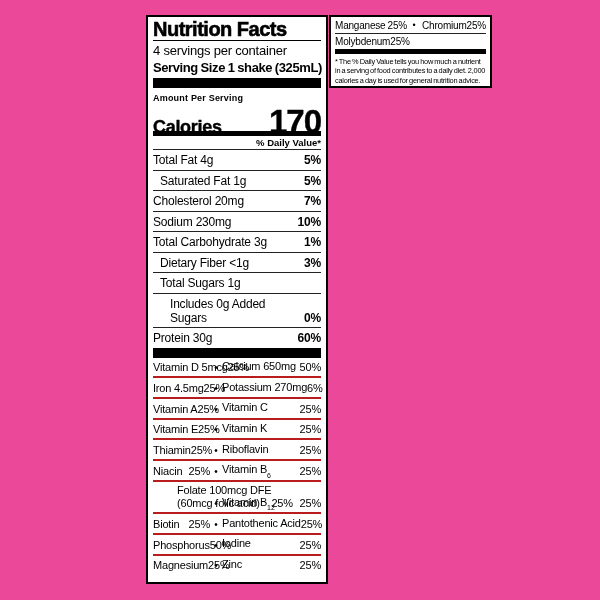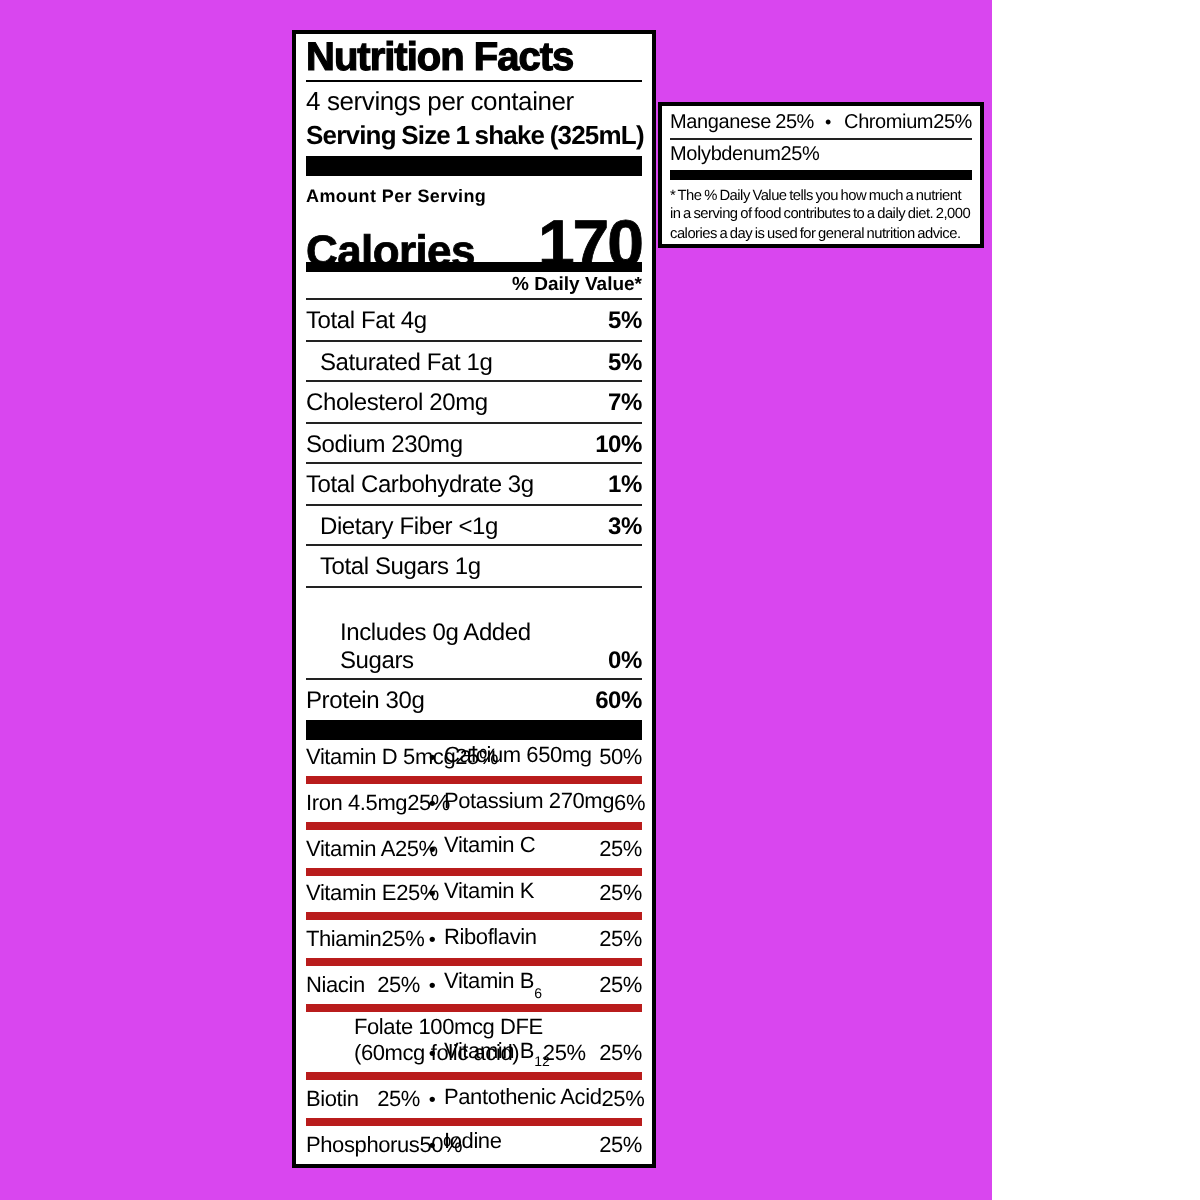--- a/index.html
+++ b/index.html
@@ -3,21 +3,21 @@
 <meta charset="utf-8">
 <style>
   * { margin:0; padding:0; box-sizing:border-box; }
   html,body { background:#fff; }
   body {
     width:600px; height:600px;
     font-family:"Liberation Sans", sans-serif;
     color:#000;
     -webkit-font-smoothing:antialiased;
   }
-  .canvas { position:relative; width:496px; height:600px; background:#d946ef; overflow:hidden; }
+  .canvas { position:relative; width:600px; height:600px; background:#ec4899; overflow:hidden; }
 
   
   .nf-box {
     position:absolute; left:146px; top:15px;
     width:182px; height:569px;
     border:2px solid #000; background:#fff;
     padding:0 5px; overflow:hidden;
   }
   .nf-title {
     font-size:20px; font-weight:bold; letter-spacing:-0.5px;
@@ -27,54 +27,54 @@
     white-space:nowrap;
   }
   .nf-servings { font-size:13px; line-height:16px; margin-top:2px; letter-spacing:-0.2px; white-space:nowrap; }
   .nf-serving-size { font-size:13px; font-weight:bold; line-height:17px; letter-spacing:-0.4px; word-spacing:-0.5px; white-space:nowrap; }
   .bar { background:#000; width:100%; }
   .bar-thick { height:10px; }
   .bar-med { height:5px; }
   .bar-t1 { margin-top:2px; }
   .nf-aps { font-size:9px; font-weight:bold; line-height:10px; margin-top:5px; letter-spacing:0.2px; }
   .nf-cal { display:flex; justify-content:space-between; align-items:baseline; height:28px; }
-  .cal-word { font-size:22px; font-weight:bold; -webkit-text-stroke:0.4px #000; letter-spacing:-0.3px; }
+  .cal-word { font-size:18px; font-weight:bold; -webkit-text-stroke:0.4px #000; letter-spacing:-0.3px; }
   .cal-num  { font-size:33px; font-weight:bold; -webkit-text-stroke:0.4px #000; letter-spacing:-1px; }
   .nf-dvh { font-size:9.5px; font-weight:bold; text-align:right; padding:2px 0 1px; line-height:10px; }
 
   .nrow {
     display:flex; justify-content:space-between; align-items:flex-end;
     border-top:1px solid #222;
     padding:3px 0 2.5px; font-size:12px; line-height:14px; letter-spacing:-0.2px;
   }
   .nname b { font-weight:normal; }
   .ind1 { padding-left:7px; }
-  .ind2 { padding-left:17px;margin-top:12px; }
+  .ind2 { padding-left:17px; }
   .npct { font-weight:bold; }
 
   .vtable { }
   .vrow {
     display:flex; align-items:flex-end;
-    border-top:4px solid #b91c1c;
+    border-top:2px solid #b91c1c;
     padding:2.5px 0 2px; font-size:11px; line-height:13px; letter-spacing:-0.2px;
   }
   .vrow.first { border-top:none;justify-content:center; }
   .vl { width:57px; display:flex; justify-content:space-between; align-items:flex-end; flex-shrink:0; }
   .vb { width:12px; text-align:center; flex-shrink:0; font-size:10px; }
   .vr { flex:1; display:flex; justify-content:space-between; align-items:flex-end; min-width:0; }
   .vname .vline { display:block; white-space:nowrap;padding-left:24px; }
   .vname { white-space:nowrap; }
   sub { font-size:7px; line-height:1; position:relative; top:1px; letter-spacing:0; }
 
   
   .side-box {
     position:absolute; left:329px; top:15px;
     width:163px; height:73px;
     border:2px solid #000; background:#fff;
-    padding:0 4px; overflow:hidden;margin-top:36px;
+    padding:0 4px; overflow:hidden;
   }
   .srow {
     display:flex; align-items:flex-end;
     font-size:10px; line-height:11px; letter-spacing:-0.2px;
     padding:2.5px 0 2px;
   }
   .srow + .srow { border-top:1px solid #222;text-align:center; }
   .sl { width:72px; display:flex; justify-content:space-between; flex-shrink:0; }
   .sb { width:14px; text-align:center; flex-shrink:0; font-size:9px; }
   .sr { flex:1; display:flex; justify-content:flex-end; }

